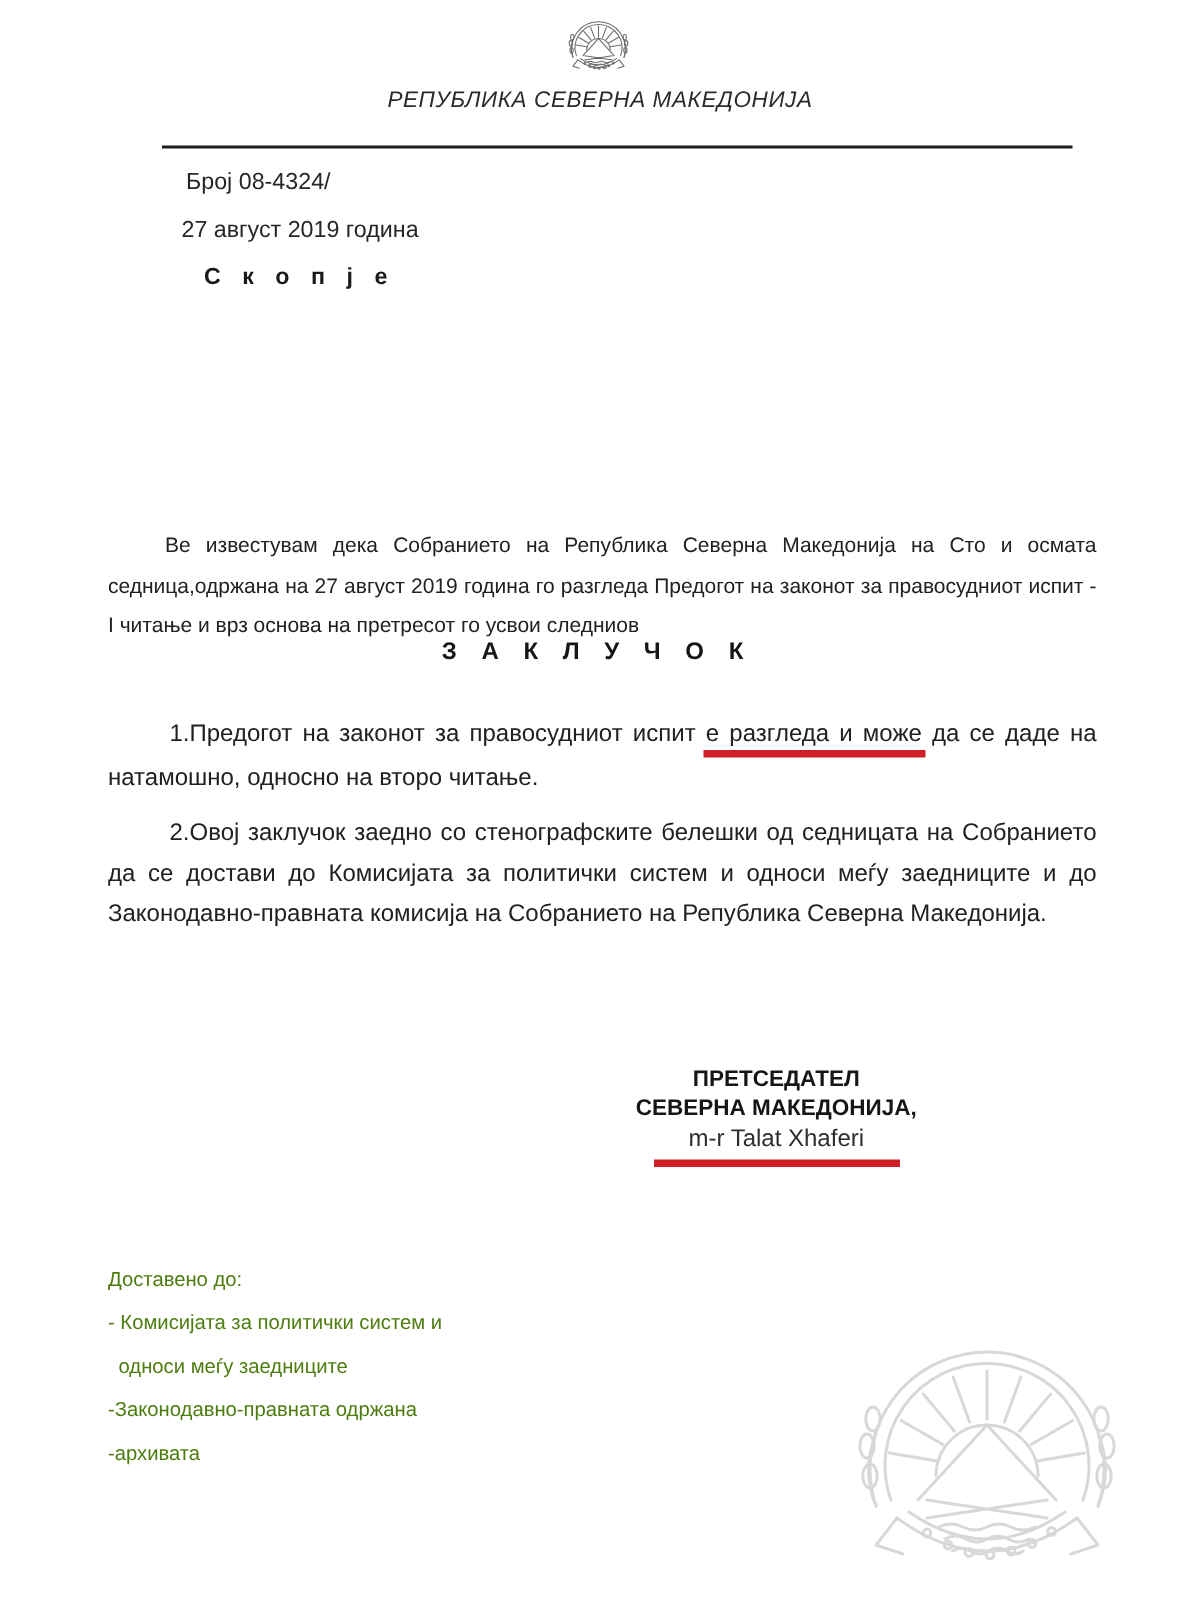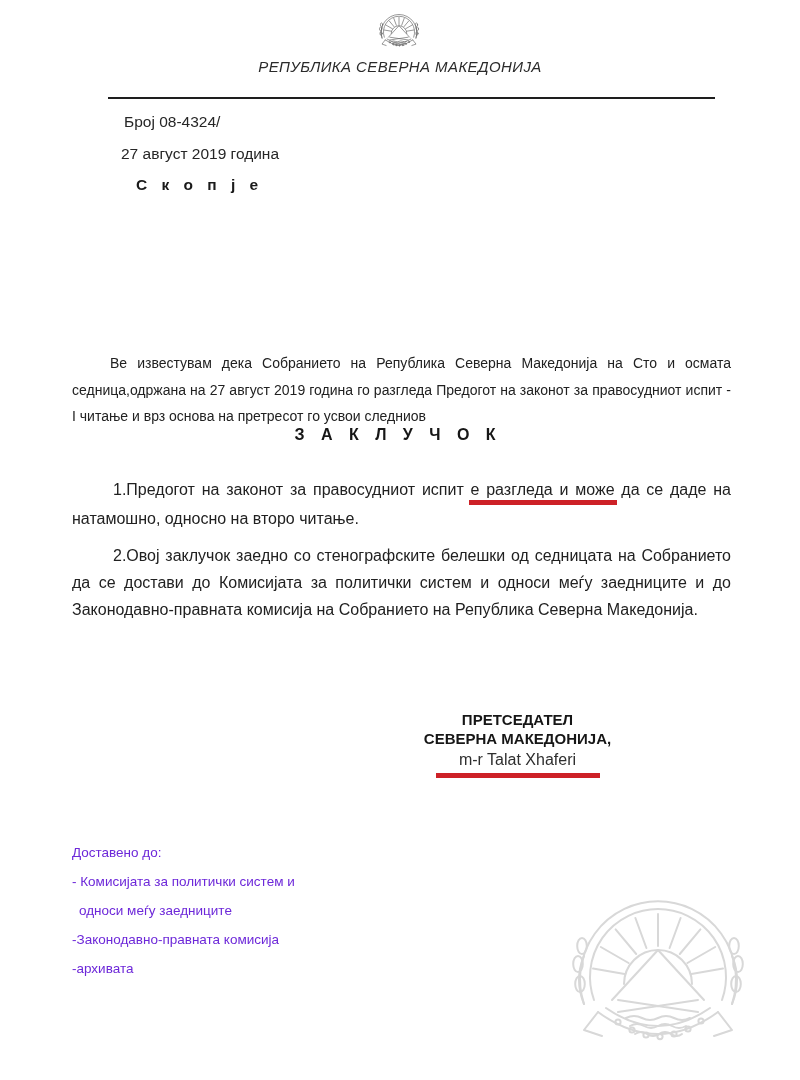--- a/index.html
+++ b/index.html
@@ -48,21 +48,21 @@
   .hl::after{
     content:"";position:absolute;left:-2px;right:-2px;bottom:-7px;height:5px;
     background:var(--underline-red,#cd2127);
   }
   
   .signature{position:absolute;left:380px;top:711px;width:275px;text-align:center;}
   .sig-line{font-weight:bold;font-size:15px;line-height:18.5px;color:#161616;}
   .sig-name{font-size:16px;line-height:19px;margin-top:2px;color:#2e2e2e;}
   .sig-underline{width:164px;height:5px;margin:4px auto 0;background:var(--underline-red,#cd2127);}
   
-  .distribution{position:absolute;left:72px;top:846px;font-size:13.5px;color:#6d28d9;}
+  .distribution{position:absolute;left:72px;top:846px;font-size:13.5px;color:#4d7c0f;}
   .distribution .d-line{line-height:14px;margin-bottom:15px;}
   .distribution .d-indent{margin-left:7px;}
   
   .emblem-watermark{position:absolute;left:543px;top:860px;width:230px;height:200px;color:#d8d8d8;stroke-width:1.0;}
   .emblem-svg{width:100%;height:100%;display:block;}
   .defs-hidden{position:absolute;width:0;height:0;overflow:hidden;}
 </style>
 </head>
 <body>
 
@@ -146,21 +146,21 @@
     <div class="sig-line">ПРЕТСЕДАТЕЛ</div>
     <div class="sig-line">СЕВЕРНА МАКЕДОНИЈА,</div>
     <div class="sig-name">m-r Talat Xhaferi</div>
     <div class="sig-underline"></div>
   </div>
 
   <div class="distribution">
     <div class="d-line">Доставено до:</div>
     <div class="d-line">- Комисијата за политички систем и</div>
     <div class="d-line d-indent">односи меѓу заедниците</div>
-    <div class="d-line">-Законодавно-правната комисија</div>
+    <div class="d-line">-Законодавно-правната одржана</div>
     <div class="d-line">-архивата</div>
   </div>
 
   <div class="emblem-watermark">
     <svg class="emblem-svg">
         <use href="#mk-emblem"></use>
       </svg>
   </div>
 
 </div>

